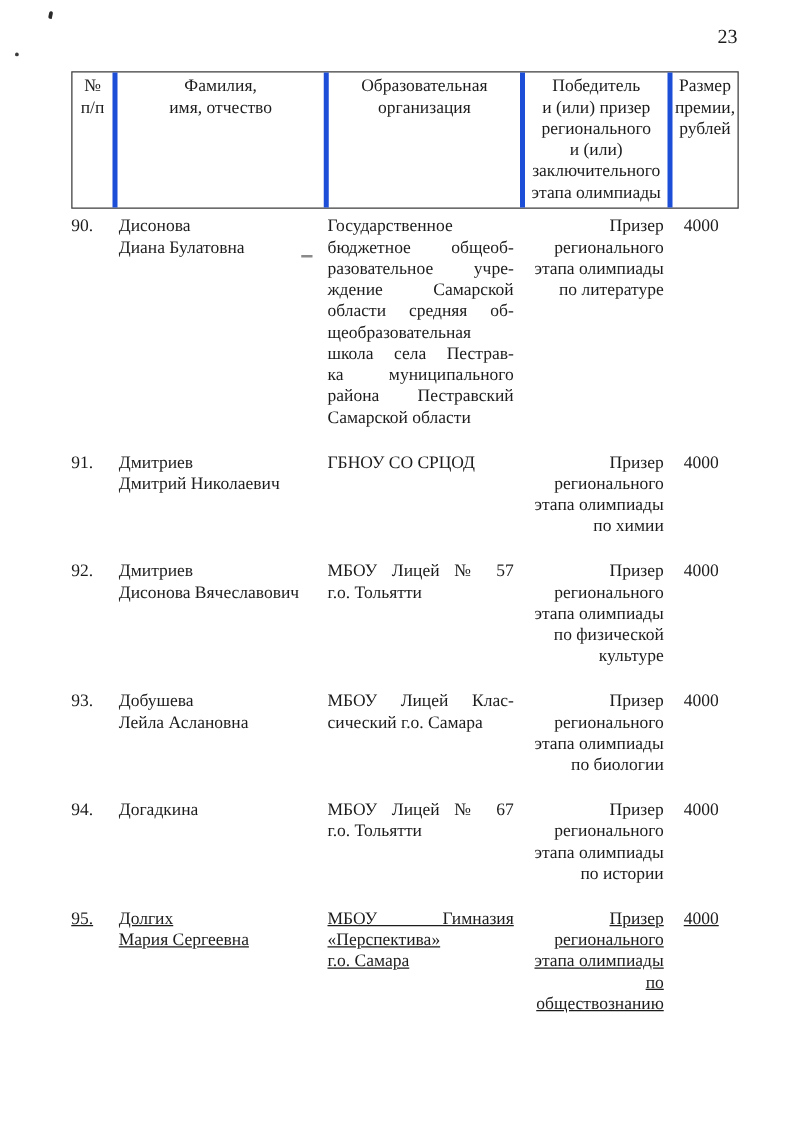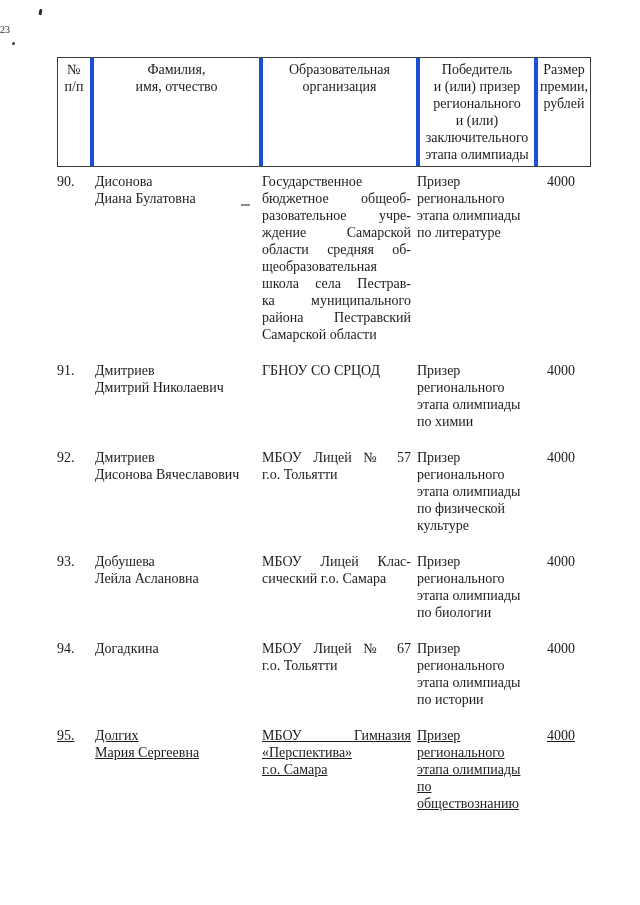--- a/index.html
+++ b/index.html
@@ -3,42 +3,42 @@
 <meta charset="utf-8">
 <style>
   html,body{margin:0;padding:0;}
   body{
     width:640px;height:905px;position:relative;background:#ffffff;
     font-family:"Liberation Serif","DejaVu Serif",serif;
     color:#1c1c1c;font-size:14px;line-height:17px;
     -webkit-font-smoothing:antialiased;overflow:hidden;
   }
   .page-number{
-    position:absolute;top:21px;left:0;width:590px;text-align:left;
-    font-size:10px;
+    position:absolute;top:21px;left:0;width:590px;text-align:right;
+    font-size:16px;
   }
   .tbl{position:absolute;left:57px;top:57px;width:534px;}
   .hdr{
     display:grid;grid-template-columns:32px 169px 157px 118px 56px;
     border:1px solid #3d3d3d;box-sizing:border-box;
   }
   .hcell{
     text-align:center;padding:3px 1px 3px;box-sizing:border-box;
   }
   .hcell + .hcell{border-left:4px solid #1d4ed8;}
   .body{margin-top:6px;}
   .row{
     display:grid;grid-template-columns:32px 169px 157px 118px 56px;
     margin-bottom:19px;
   }
   .row:last-child{margin-bottom:0;text-decoration:underline;}
   .c-num{padding-left:0;}
   .c-name{padding-left:6px;}
   .c-org{padding:0 4px;box-sizing:border-box;}
-  .c-prize{text-align:left;padding:0 2px;}
+  .c-prize{text-align:right;padding:0 2px;}
   .c-amt{text-align:center;}
   .line{display:block;}
   .just{text-align:justify;text-align-last:justify;}
   
   .speck-comma{
     position:absolute;left:39px;top:9px;width:3px;height:6px;
     background:#2a2a2a;border-radius:2px 2px 0 2px;transform:rotate(12deg);
   }
   .speck-dot{
     position:absolute;left:12px;top:42px;width:3px;height:3px;

